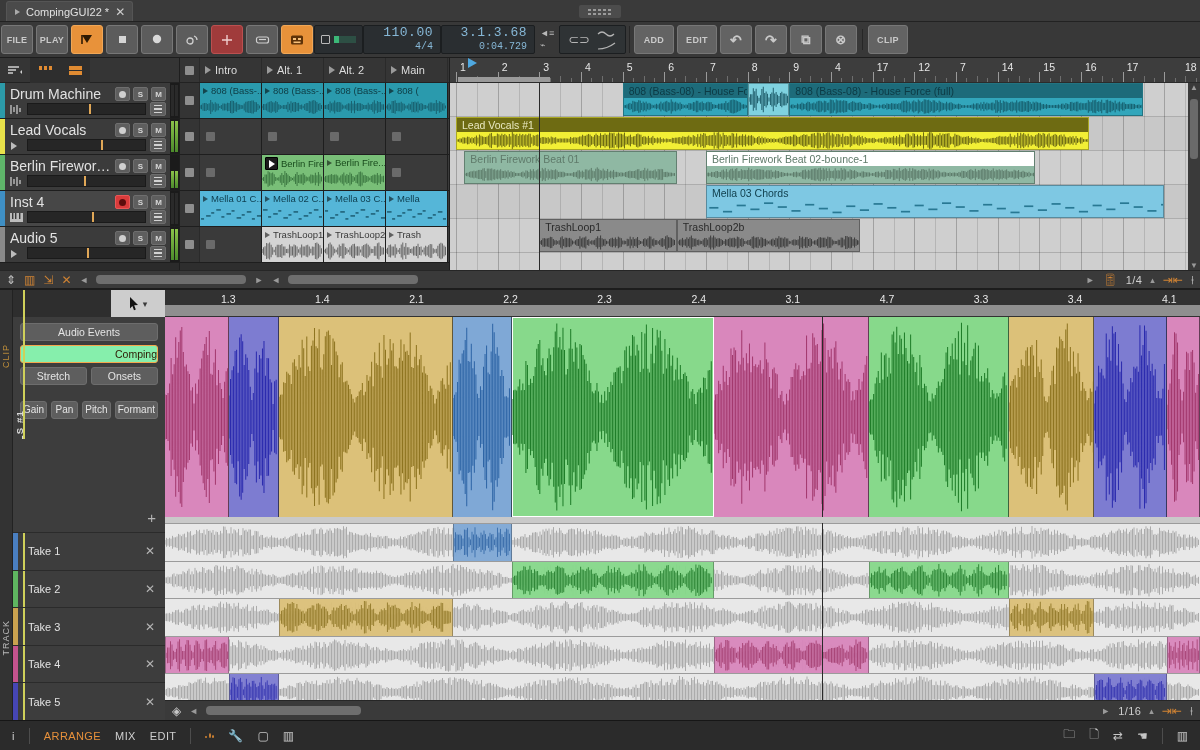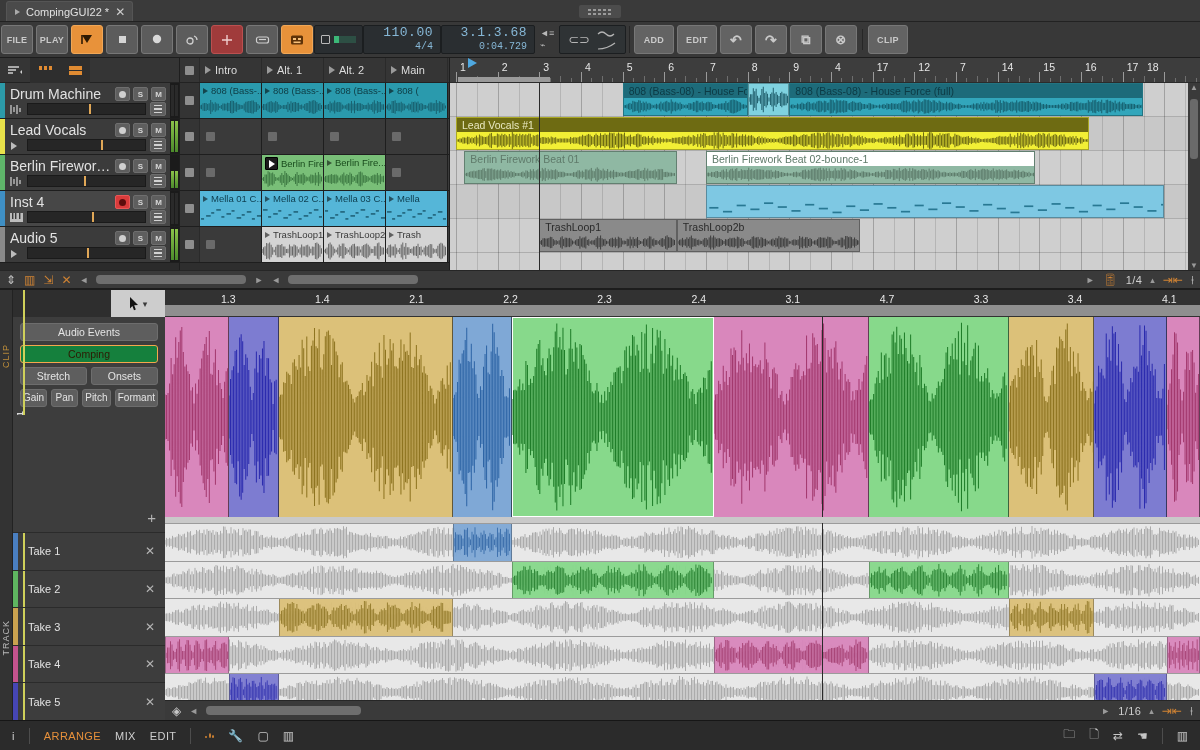--- a/index.html
+++ b/index.html
@@ -165,23 +165,23 @@
   .edge-strip { width: 13px; flex: none; background: #333; border-right: 1px solid #222; position: relative; }
   .edge-strip span { position: absolute; left: 50%; transform: translateX(-50%) rotate(180deg);
     writing-mode: vertical-rl; font-size: 9px; letter-spacing: 1px; }
   .clipline { position:absolute; left:0; top:0; bottom:0; width:2px; }
   .ed-left { width: 152px; flex: none; background: #2f2f2f; display: flex; flex-direction: column; position:relative; }
   .ed-left-head { height: 27px; background: #2e2e2e; display:flex; justify-content:flex-end; }
   .arrow-tool { width: 54px; height: 27px; background: #cdcdcd; display:flex;align-items:center;justify-content:center;gap:3px; }
   .tool-panel { background: #3d3d3d; margin: 0; padding: 6px 7px 4px 7px; }
   .tp-btn { display:block; width: 100%; height: 18px; background: #5e5e5e; border: 1px solid #6d6d6d; border-radius: 3px;
     color: #e4e4e4; font-size: 10.5px; text-align:center; line-height: 16px; margin-bottom: 4px; }
-  .tp-btn.active { background: #15803d; border-color:#f5a74c; color: #2e1a03; }
+  .tp-btn.active { background: #86efac; border-color:#f5a74c; color: #2e1a03; text-align: right; }
   .tp-row { display:flex; gap: 4px; margin-bottom: 4px; }
-  .tp-row .tp-btn { margin-bottom: 0; }
+  .tp-row .tp-btn { margin-bottom: 12px; }
   .tp-row2 .tp-btn { font-size: 10px; padding: 0 2px; }
   .tp-fill { flex:1; background:#3d3d3d; position:relative; }
   .plus { position:absolute; right: 9px; bottom: 6px; color: #b5b5b5; font-size: 15px; }
   .take-list { background: #3d3d3d; }
   .take-row { height: 37.6px; display: flex; align-items: center; border-top: 1px solid #2b2b2b; position: relative; }
   .take-color { width: 5px; align-self: stretch; flex: none; }
   .take-name { flex: 1; padding-left: 10px; font-size: 11px; color: #e2e2e2; }
   .take-x { color: #b5b5b5; font-size: 12px; padding-right: 10px; }
   .vlabel { position:absolute; left: 1px; top: 120px; writing-mode: vertical-rl; transform: rotate(180deg);
     font-size: 9.5px; letter-spacing: 1.2px; color: #d8d8d8; font-weight: bold; }
@@ -829,21 +829,21 @@
      <div class="bar" style="left:635px">16</div>
      <div class="tick" style="left:651.8333333333334px"></div>
      <div class="tick" style="left:641.4166666666666px;height:4px"></div>
      <div class="tick" style="left:662.25px;height:4px"></div>
           <div class="tick major" style="left:672.6666666666666px"></div>
      <div class="bar" style="left:676.6666666666666px">17</div>
      <div class="tick" style="left:693.5px"></div>
      <div class="tick" style="left:683.0833333333333px;height:4px"></div>
      <div class="tick" style="left:703.9166666666666px;height:4px"></div>
           <div class="tick major" style="left:714.3333333333333px"></div>
-     <div class="bar" style="left:697px">18</div>
+     <div class="bar" style="left:735px">18</div>
      <div class="tick" style="left:735.1666666666666px"></div>
      <div class="tick" style="left:724.7499999999999px;height:4px"></div>
      <div class="tick" style="left:745.5833333333333px;height:4px"></div>
           <div class="playhead-tri" style="left:18px"></div>
           <div class="loopbar" style="left:8px;width:91.66666666666667px"></div>
         </div>
       <div class="tl-body" id="tl-body">
           <div class="tl-lane " style="top:0px;height:34px"></div>
           <div class="tl-lane alt" style="top:34px;height:34px"></div>
           <div class="tl-lane " style="top:68px;height:34px"></div>
@@ -916,20 +916,21 @@
                 <path d="M0.0 9.9V12.1M1.5 8.9V13.1M3.0 8.6V13.4M4.5 7.6V14.4M6.0 6.8V15.2M7.5 6.9V15.1M9.0 6.0V16.0M10.5 6.8V15.2M12.0 6.1V15.9M13.5 5.1V16.9M15.0 5.0V17.0M16.5 5.1V16.9M18.0 3.3V18.7M19.5 2.8V19.2M21.0 6.6V15.4M22.5 3.3V18.7M24.0 3.3V18.7M25.5 3.6V18.4M27.0 3.1V18.9M28.5 4.7V17.3M30.0 4.1V17.9M31.5 5.7V16.3M33.0 4.8V17.2M34.5 5.8V16.2M36.0 4.1V17.9M37.5 6.3V15.7M39.0 6.6V15.4M40.5 5.8V16.2M42.0 7.2V14.8M43.5 5.5V16.5M45.0 8.1V13.9M46.5 6.6V15.4M48.0 7.9V14.1M49.5 7.3V14.7M51.0 9.0V13.0M52.5 9.0V13.0M54.0 9.3V12.7M55.5 9.0V13.0M57.0 8.0V14.0M58.5 7.1V14.9M60.0 8.6V13.4M61.5 5.7V16.3M63.0 6.1V15.9M64.5 7.7V14.3M66.0 4.2V17.8M67.5 6.2V15.8M69.0 4.0V18.0M70.5 6.9V15.1M72.0 5.5V16.5M73.5 4.3V17.7M75.0 3.0V19.0M76.5 6.7V15.3M78.0 2.5V19.5M79.5 4.4V17.6M81.0 2.5V19.5M82.5 6.7V15.3M84.0 4.2V17.8M85.5 6.2V15.8M87.0 4.5V17.5M88.5 5.3V16.7M90.0 5.4V16.6M91.5 4.1V17.9M93.0 5.7V16.3M94.5 7.7V14.3M96.0 7.3V14.7M97.5 7.6V14.4M99.0 7.3V14.7M100.5 8.2V13.8M102.0 9.1V12.9M103.5 9.3V12.7M105.0 9.3V12.7M106.5 9.5V12.5M108.0 9.2V12.8M109.5 7.9V14.1M111.0 8.1V13.9M112.5 7.5V14.5M114.0 5.7V16.3M115.5 5.5V16.5M117.0 7.4V14.6M118.5 6.0V16.0M120.0 7.6V14.4M121.5 4.4V17.6M123.0 4.4V17.6M124.5 5.7V16.3M126.0 4.6V17.4M127.5 2.5V19.5M129.0 6.0V16.0M130.5 6.7V15.3M132.0 3.5V18.5M133.5 1.7V20.3M135.0 3.6V18.4M136.5 5.3V16.7M138.0 6.0V16.0M139.5 3.4V18.6M141.0 5.7V16.3M142.5 6.4V15.6M144.0 3.9V18.1M145.5 7.5V14.5M147.0 6.1V15.9M148.5 7.1V14.9M150.0 5.1V16.9M151.5 7.6V14.4M153.0 7.5V14.5M154.5 8.0V14.0M156.0 8.8V13.2M157.5 8.1V13.9M159.0 8.6V13.4M160.5 8.8V13.2M162.0 7.8V14.2M163.5 7.4V14.6M165.0 6.6V15.4M166.5 6.0V16.0M168.0 6.7V15.3M169.5 6.5V15.5M171.0 6.4V15.6M172.5 5.6V16.4M174.0 4.2V17.8M175.5 4.1V17.9M177.0 6.4V15.6M178.5 6.0V16.0M180.0 5.2V16.8M181.5 2.4V19.6M183.0 5.8V16.2M184.5 3.4V18.6M186.0 6.2V15.8M187.5 5.9V16.1M189.0 6.4V15.6M190.5 5.7V16.3M192.0 4.4V17.6M193.5 7.0V15.0M195.0 3.9V18.1M196.5 4.4V17.6M198.0 3.8V18.2M199.5 4.1V17.9M201.0 7.8V14.2M202.5 7.7V14.3M204.0 7.5V14.5M205.5 8.5V13.5M207.0 8.5V13.5M208.5 8.6V13.4M210.0 9.3V12.7M211.5 9.2V12.8" stroke="#4c6657" stroke-width="1" fill="none"></path>
               </svg></div>
      </div>
           <div class="tl-clip" style="left:256px;top:68px;width:329.1666666666667px;height:33px;background:#8fb8a3;border:1px solid rgba(0,0,0,.3)">
        <div class="hdr" style="background:#ffffff;color:#5f7a6a">Berlin Firework Beat 02-bounce-1</div>
        <div style="position:absolute;left:0;right:0;top:14px;bottom:0;opacity:.85"><svg width="100%" height="100%" viewBox="0 0 329.1666666666667 22" preserveAspectRatio="none">
                 <path d="M0.0 8.8V13.2M1.5 8.5V13.5M3.0 9.2V12.8M4.5 7.6V14.4M6.0 7.9V14.1M7.5 7.9V14.1M9.0 6.5V15.5M10.5 6.5V15.5M12.0 7.8V14.2M13.5 7.7V14.3M15.0 5.6V16.4M16.5 4.7V17.3M18.0 7.0V15.0M19.5 4.0V18.0M21.0 7.6V14.4M22.5 5.6V16.4M24.0 3.8V18.2M25.5 3.4V18.6M27.0 6.0V16.0M28.5 3.8V18.2M30.0 2.7V19.3M31.5 6.7V15.3M33.0 6.5V15.5M34.5 4.0V18.0M36.0 5.5V16.5M37.5 5.1V16.9M39.0 5.5V16.5M40.5 5.2V16.8M42.0 2.2V19.8M43.5 4.9V17.1M45.0 3.8V18.2M46.5 6.0V16.0M48.0 5.2V16.8M49.5 4.3V17.7M51.0 4.2V17.8M52.5 4.2V17.8M54.0 4.5V17.5M55.5 4.8V17.2M57.0 5.0V17.0M58.5 7.1V14.9M60.0 5.6V16.4M61.5 5.3V16.7M63.0 5.8V16.2M64.5 5.0V17.0M66.0 7.5V14.5M67.5 7.2V14.8M69.0 5.5V16.5M70.5 6.5V15.5M72.0 6.5V15.5M73.5 8.2V13.8M75.0 7.7V14.3M76.5 8.2V13.8M78.0 9.0V13.0M79.5 9.2V12.8M81.0 8.7V13.3M82.5 9.6V12.4M84.0 9.6V12.4M85.5 9.5V12.5M87.0 7.9V14.1M88.5 8.1V13.9M90.0 7.3V14.7M91.5 8.4V13.6M93.0 8.7V13.3M94.5 7.9V14.1M96.0 5.6V16.4M97.5 5.1V16.9M99.0 4.6V17.4M100.5 6.9V15.1M102.0 5.0V17.0M103.5 6.0V16.0M105.0 4.1V17.9M106.5 4.1V17.9M108.0 3.3V18.7M109.5 3.0V19.0M111.0 4.7V17.3M112.5 2.8V19.2M114.0 2.1V19.9M115.5 5.1V16.9M117.0 2.8V19.2M118.5 4.6V17.4M120.0 2.9V19.1M121.5 6.5V15.5M123.0 3.1V18.9M124.5 6.3V15.7M126.0 6.6V15.4M127.5 5.8V16.2M129.0 3.0V19.0M130.5 5.9V16.1M132.0 5.4V16.6M133.5 5.9V16.1M135.0 2.6V19.4M136.5 4.9V17.1M138.0 3.2V18.8M139.5 4.4V17.6M141.0 6.9V15.1M142.5 7.0V15.0M144.0 4.4V17.6M145.5 5.3V16.7M147.0 6.4V15.6M148.5 5.3V16.7M150.0 6.7V15.3M151.5 7.9V14.1M153.0 8.5V13.5M154.5 8.7V13.3M156.0 7.0V15.0M157.5 7.0V15.0M159.0 7.8V14.2M160.5 8.3V13.7M162.0 8.1V13.9M163.5 8.4V13.6M165.0 9.7V12.3M166.5 9.1V12.9M168.0 9.2V12.8M169.5 7.7V14.3M171.0 7.5V14.5M172.5 7.1V14.9M174.0 8.8V13.2M175.5 7.3V14.7M177.0 8.0V14.0M178.5 7.9V14.1M180.0 5.0V17.0M181.5 5.2V16.8M183.0 5.5V16.5M184.5 5.5V16.5M186.0 7.4V14.6M187.5 3.7V18.3M189.0 4.0V18.0M190.5 5.7V16.3M192.0 5.5V16.5M193.5 2.5V19.5M195.0 6.3V15.7M196.5 4.9V17.1M198.0 3.9V18.1M199.5 2.8V19.2M201.0 4.2V17.8M202.5 6.5V15.5M204.0 2.8V19.2M205.5 6.5V15.5M207.0 2.9V19.1M208.5 4.4V17.6M210.0 4.5V17.5M211.5 6.3V15.7M213.0 5.4V16.6M214.5 6.4V15.6M216.0 4.3V17.7M217.5 3.9V18.1M219.0 4.9V17.1M220.5 5.0V17.0M222.0 7.2V14.8M223.5 3.4V18.6M225.0 6.1V15.9M226.5 4.7V17.3M228.0 4.2V17.8M229.5 6.0V16.0M231.0 7.1V14.9M232.5 5.4V16.6M234.0 6.9V15.1M235.5 8.4V13.6M237.0 8.3V13.7M238.5 7.5V14.5M240.0 8.1V13.9M241.5 8.8V13.2M243.0 9.0V13.0M244.5 8.2V13.8M246.0 9.1V12.9M247.5 8.6V13.4M249.0 8.4V13.6M250.5 8.8V13.2M252.0 9.2V12.8M253.5 7.7V14.3M255.0 8.3V13.7M256.5 6.2V15.8M258.0 6.5V15.5M259.5 6.6V15.4M261.0 7.9V14.1M262.5 6.2V15.8M264.0 5.0V17.0M265.5 4.2V17.8M267.0 5.6V16.4M268.5 6.4V15.6M270.0 3.7V18.3M271.5 7.1V14.9M273.0 5.2V16.8M274.5 5.7V16.3M276.0 4.5V17.5M277.5 3.5V18.5M279.0 3.8V18.2M280.5 4.8V17.2M282.0 4.1V17.9M283.5 5.3V16.7M285.0 6.3V15.7M286.5 5.3V16.7M288.0 3.1V18.9M289.5 6.8V15.2M291.0 4.8V17.2M292.5 5.4V16.6M294.0 4.2V17.8M295.5 5.6V16.4M297.0 4.8V17.2M298.5 6.4V15.6M300.0 5.5V16.5M301.5 4.4V17.6M303.0 6.5V15.5M304.5 7.3V14.7M306.0 6.8V15.2M307.5 7.1V14.9M309.0 4.9V17.1M310.5 5.8V16.2M312.0 6.6V15.4M313.5 5.2V16.8M315.0 7.7V14.3M316.5 7.4V14.6M318.0 6.2V15.8M319.5 7.4V14.6M321.0 7.9V14.1M322.5 8.8V13.2M324.0 7.5V14.5M325.5 9.3V12.7M327.0 9.5V12.5M328.5 8.8V13.2" stroke="#4c6657" stroke-width="1" fill="none"></path>
               </svg></div>
      </div>
           <div class="tl-clip" style="left:256px;top:102px;width:458.3333333333333px;height:33px;background:#7ec8e3;border:1px solid rgba(0,0,0,.3)">
+       <div class="hdr" style="background:#7ec8e3;color:#12414f">Mella 03 Chords</div>
        <div style="position:absolute;left:0;right:0;top:14px;bottom:0;opacity:.85"><svg width="100%" height="100%" viewBox="0 0 200 22" preserveAspectRatio="none">
                 <rect x="1" y="9" width="4" height="2.2" fill="#1a6b86"></rect>
                 <rect x="7" y="14" width="4" height="2.2" fill="#1a6b86"></rect>
                 <rect x="13" y="6" width="4" height="2.2" fill="#1a6b86"></rect>
                 <rect x="19" y="11" width="4" height="2.2" fill="#1a6b86"></rect>
                 <rect x="25" y="3" width="4" height="2.2" fill="#1a6b86"></rect>
                 <rect x="31" y="8" width="4" height="2.2" fill="#1a6b86"></rect>
                 <rect x="37" y="13" width="4" height="2.2" fill="#1a6b86"></rect>
                 <rect x="43" y="5" width="4" height="2.2" fill="#1a6b86"></rect>
                 <rect x="49" y="10" width="4" height="2.2" fill="#1a6b86"></rect>

